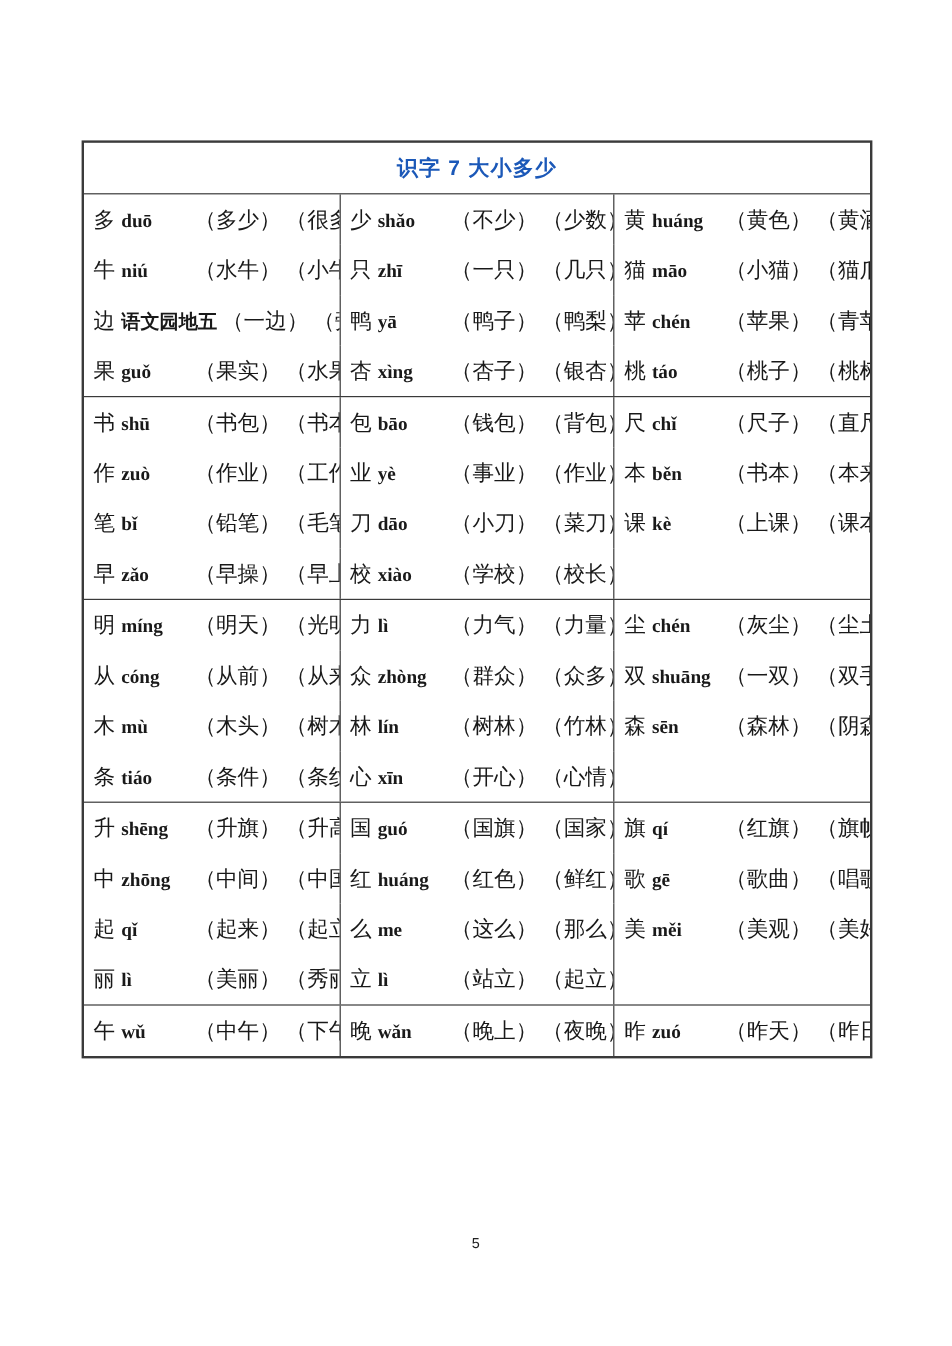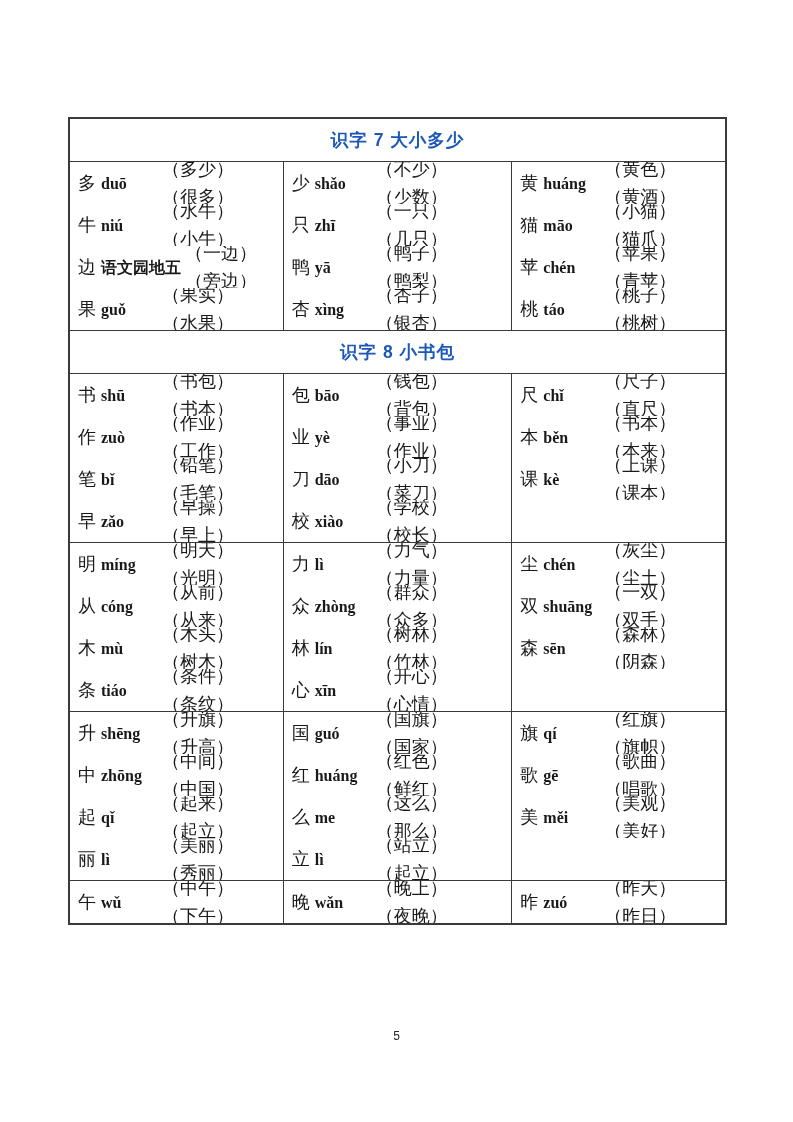--- a/index.html
+++ b/index.html
@@ -70,21 +70,20 @@
     font-size: 18px;
   }
   .py {
     font-family: Liberation Serif, serif;
     font-weight: 700;
     font-size: 16px;
   }
   .words {
     display: inline-flex;
     gap: 4px;
-    flex-direction: column;
   }
   .page-num {
     position: absolute;
     left: 0;
     right: 0;
     top: 1029px;
     text-align: center;
     font-size: 12px;
     color: #222222;
     font-family: "Liberation Sans", "DejaVu Sans", sans-serif;
@@ -211,21 +210,20 @@
           <span class="hzpy">
             <span class="hz">桃</span>
             <span class="py">táo</span>
           </span>
           <span class="words">
             <span>（桃子）</span>
             <span>（桃树）</span>
           </span>
         </div>
       </div>
-      <div class="section-header">识字 8 小书包</div>
       <div class="section-body">
         <div class="cell">
           <span class="hzpy">
             <span class="hz">书</span>
             <span class="py">shū</span>
           </span>
           <span class="words">
             <span>（书包）</span>
             <span>（书本）</span>
           </span>

